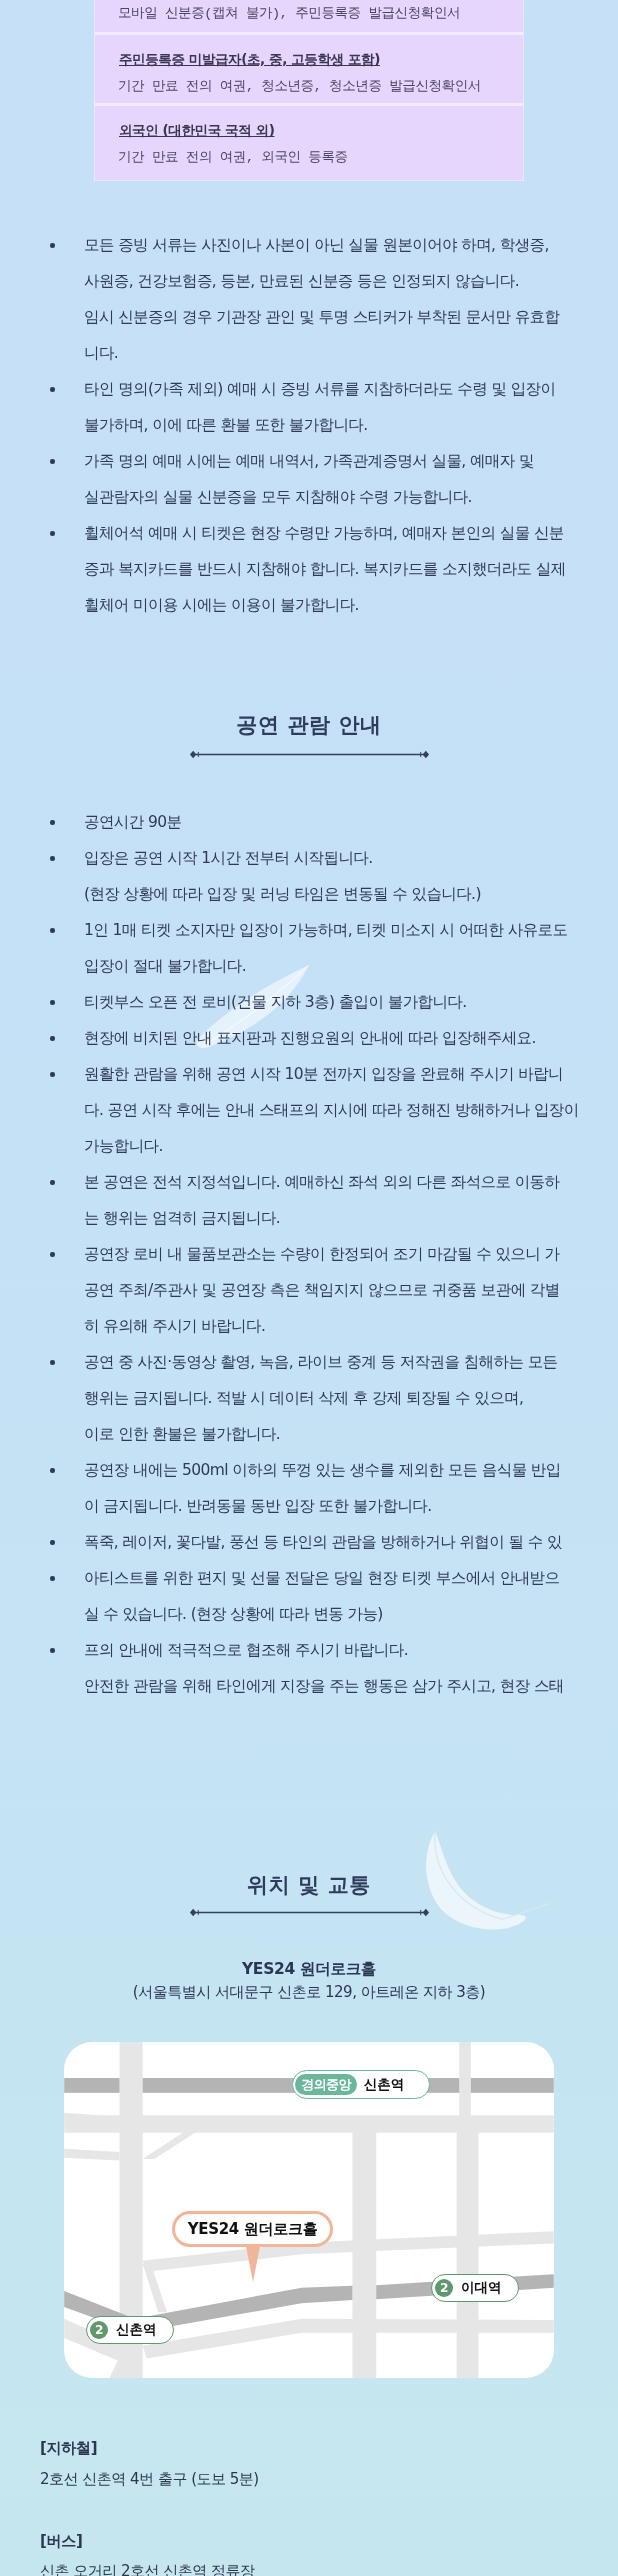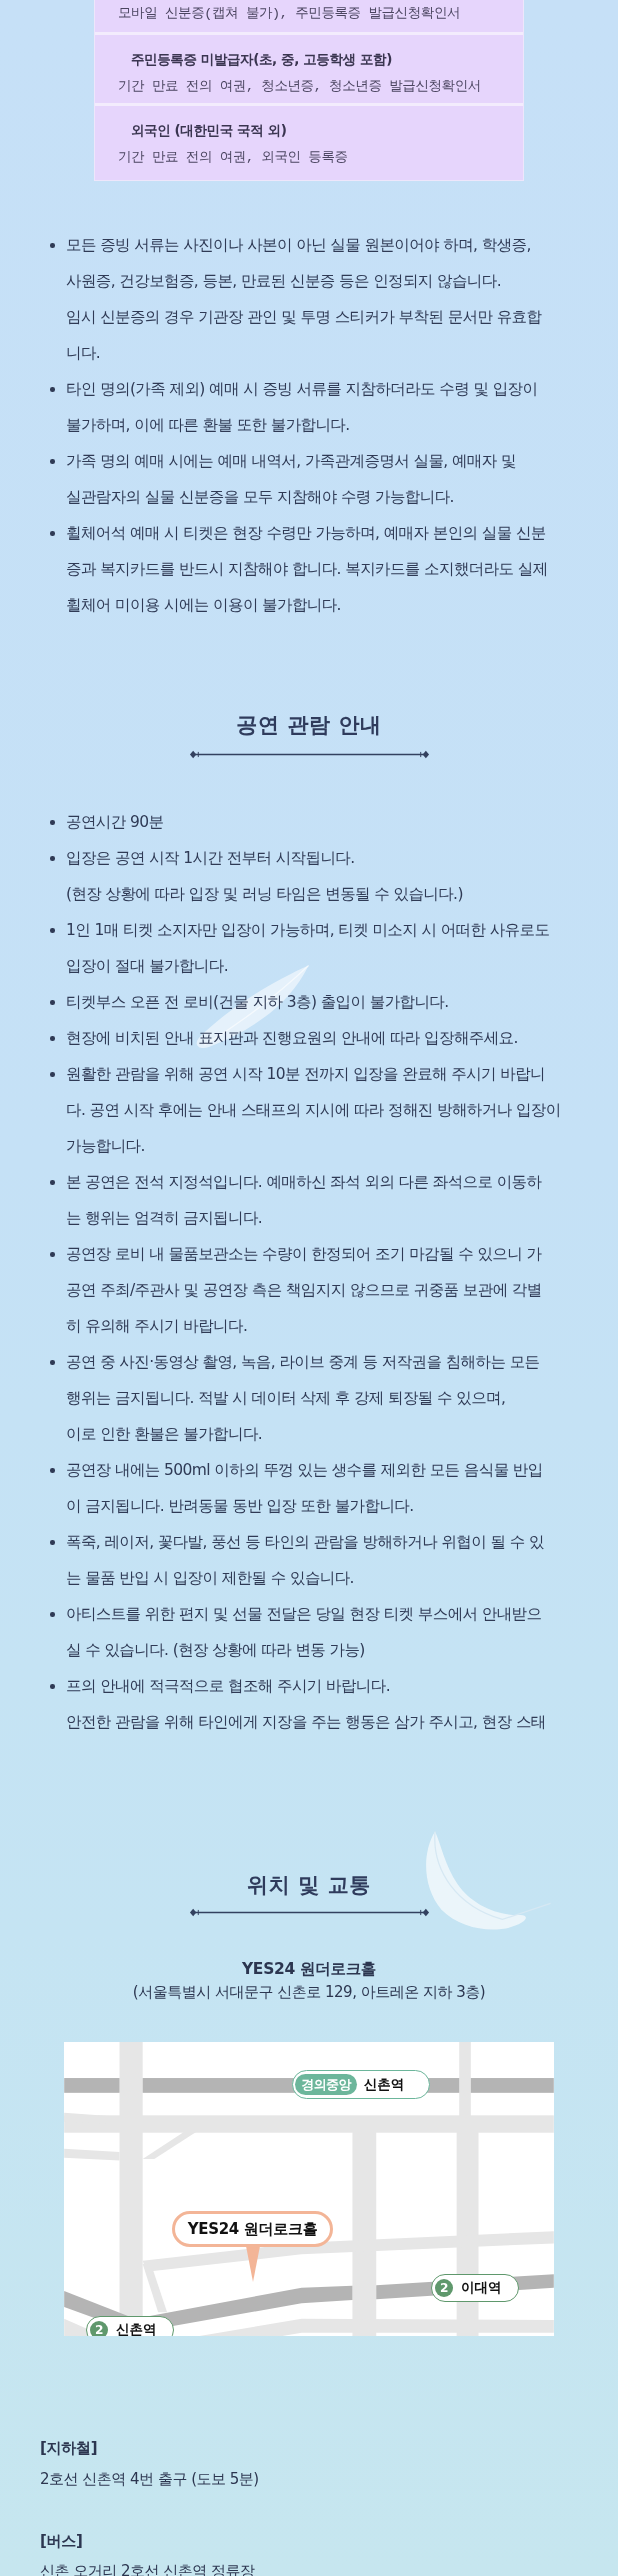--- a/index.html
+++ b/index.html
@@ -12,39 +12,39 @@
   }
 
   
   .id-card {
     position: absolute; left: 94px; top: -2.6px; width: 430px; height: 184px;
     background: #e6d5fc;
     border: 1.3px solid #eee6fb;
     border-top: none;
   }
   .id-divider { position: absolute; left: 0; right: 0; height: 2.6px; background: #f3ecfd; }
-  .id-title { position: absolute; left: 36px; font-size: 13.5px; font-weight: bold; color: #3a3550; white-space: nowrap; line-height: 18px; letter-spacing: -0.4px; }
+  .id-title { position: absolute; left: 24px; font-size: 13.5px; font-weight: bold; color: #3a3550; white-space: nowrap; line-height: 18px; letter-spacing: -0.4px; text-decoration: underline; }
   .id-desc  { position: absolute; left: 23px; font-size: 13.5px; color: #4b4560; white-space: nowrap; line-height: 18px; letter-spacing: -0.4px; font-family: Liberation Mono, monospace; }
 
   
   .bullet-list { position: absolute; left: 0; width: 618px; list-style: none; }
   .bullet-item { position: relative; padding-left: 66px; padding-right: 39px; font-size: 15.5px; line-height: 36px; letter-spacing: -0.6px; color: #2f3a55; }
-  .bullet-line { display: block; white-space: nowrap; height: 36px; }
+  .bullet-line { display: block; white-space: nowrap; height: 36px; margin-left: 18px; }
   .bullet-dot { position: absolute; left: 50px; top: 16px; width: 4.5px; height: 4.5px; border-radius: 50%; background: #2f3a55; }
 
   
   .section-heading { position: absolute; left: 0; width: 618px; text-align: center; font-size: 21px; font-weight: bold; color: #2f3b5c; letter-spacing: 0.6px; line-height: 26px; }
   .heading-divider { position: absolute; left: 189px; width: 241px; height: 9px; }
 
   
   .venue-name { position: absolute; left: 0; width: 618px; text-align: center; font-size: 15.5px; font-weight: bold; color: #2c3650; line-height: 20.6px; letter-spacing: -0.3px; }
   .venue-address { position: absolute; left: 0; width: 618px; text-align: center; font-size: 15px; color: #2c3650; line-height: 20.6px; letter-spacing: -0.5px; }
 
   
-  .map { position: absolute; left: 64px; top: 2042px; width: 490px; height: 294px; background: #ffffff; overflow: hidden; }
+  .map { position: absolute; left: 64px; top: 2042px; width: 490px; height: 336px; background: #ffffff; overflow: hidden; border-radius: 28px; }
   .map svg { position: absolute; left: 0; top: 0; }
   .station-label { position: absolute; display: flex; align-items: center; background: #fff; border-radius: 15.5px; white-space: nowrap; font-weight: bold; color: #111; }
   .station-gyeongui { left: 228px; top: 28px; width: 138px; height: 29px; border: 1.9px solid #6cb69b; padding: 0 5.2px 0 1.9px; font-size: 13.5px; }
   .station-gyeongui .line-chip { background: #6cb69b; color: #fff; border-radius: 11.6px; padding: 1.3px 6.4px; margin-right: 6.4px; font-size: 13px; letter-spacing: -0.6px; }
   .station-two { height: 28px; border: 1.9px solid #5f986c; padding: 0 9px 0 3.2px; font-size: 13.5px; }
   .station-two .line-num { width: 18px; height: 18px; border-radius: 50%; background: #5f986c; color: #fff; font-size: 12.2px; display: flex; align-items: center; justify-content: center; margin-right: 7.7px; }
   .station-sinchon2 { left: 22px; top: 274px; width: 88px; }
   .station-idae { left: 367px; top: 232px; width: 88px; }
   .venue-pin { position: absolute; left: 108px; top: 169px; width: 161px; height: 36px; background: #fff; border: 3.2px solid #f3b597; border-radius: 18px; display: flex; align-items: center; justify-content: center; font-size: 15px; font-weight: bold; color: #111; white-space: nowrap; letter-spacing: -0.3px; }
   .venue-pin-tail { position: absolute; left: 182px; top: 204px; width: 0; height: 0; border-left: 7px solid transparent; border-right: 7px solid transparent; border-top: 36px solid #f3b597; }
@@ -155,21 +155,20 @@
     <span class="bullet-line">이로 인한 환불은 불가합니다.</span>
   </li>
   <li class="bullet-item">
     <span class="bullet-dot"></span>
     <span class="bullet-line">공연장 내에는 500ml 이하의 뚜껑 있는 생수를 제외한 모든 음식물 반입</span>
     <span class="bullet-line">이 금지됩니다. 반려동물 동반 입장 또한 불가합니다.</span>
   </li>
   <li class="bullet-item">
     <span class="bullet-dot"></span>
     <span class="bullet-line">폭죽, 레이저, 꽃다발, 풍선 등 타인의 관람을 방해하거나 위협이 될 수 있</span>
-    <span class="bullet-line">는 물품 반입 시 입장이 제한될 수 있습니다.</span>
   </li>
   <li class="bullet-item">
     <span class="bullet-dot"></span>
     <span class="bullet-line">아티스트를 위한 편지 및 선물 전달은 당일 현장 티켓 부스에서 안내받으</span>
     <span class="bullet-line">실 수 있습니다. (현장 상황에 따라 변동 가능)</span>
   </li>
   <li class="bullet-item">
     <span class="bullet-dot"></span>
     <span class="bullet-line">프의 안내에 적극적으로 협조해 주시기 바랍니다.</span>
     <span class="bullet-line">안전한 관람을 위해 타인에게 지장을 주는 행동은 삼가 주시고, 현장 스태</span>

